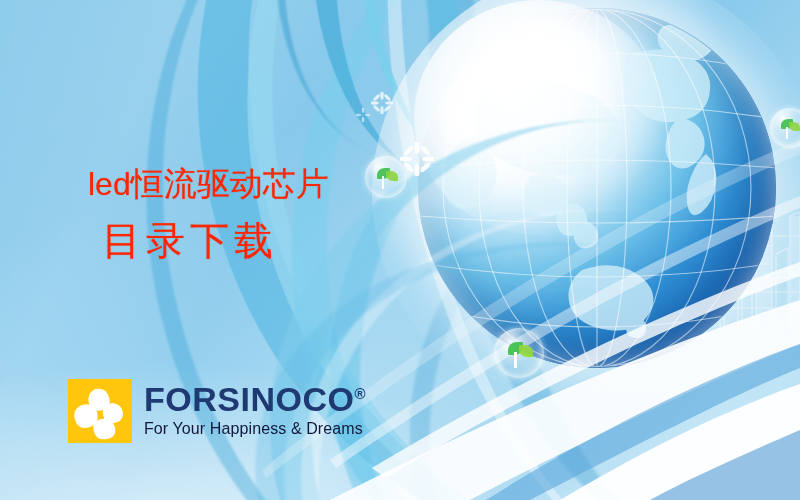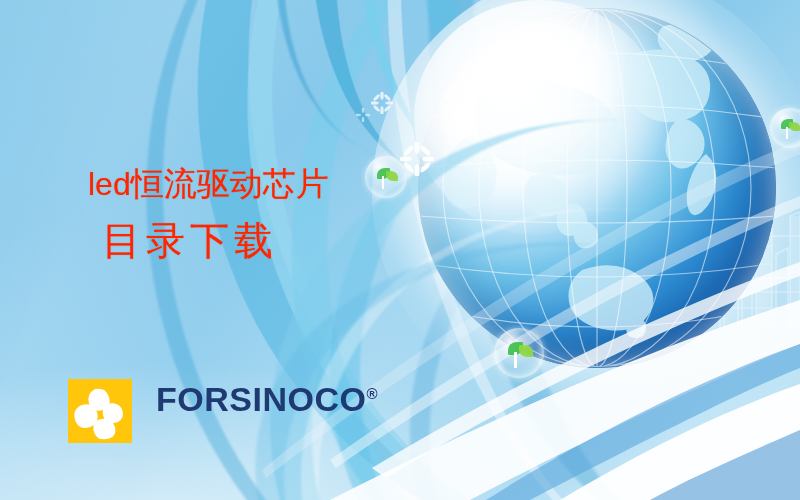--- a/index.html
+++ b/index.html
@@ -96,21 +96,21 @@
   #heading .l1 .latin{font-family:"Liberation Sans",sans-serif;font-size:32px;margin-top:44px;}
   #heading .l2{font-size:39px;margin-top:20px;margin-left:14px;letter-spacing:5px;white-space:nowrap;
     font-family:"Liberation Serif","DejaVu Serif",serif;}
 
   
   #logo{position:absolute;left:68px;top:379px;display:flex;align-items:flex-start;}
   #logoMark{width:64px;height:64px;background:#ffc60b;position:relative;flex:0 0 auto;}
   #logoMark svg{position:absolute;inset:0;}
   #logoText{margin-left:12px;padding-top:3px;}
   #logoName{font-size:34px;font-weight:bold;color:#1f3a72;letter-spacing:.5px;
-    line-height:1;white-space:nowrap;font-family:"Liberation Sans",sans-serif;margin-left:12px;}
+    line-height:1;white-space:nowrap;font-family:"Liberation Sans",sans-serif;}
   #logoName .reg{font-size:15px;vertical-align:super;font-weight:bold;}
   #logoTag{font-size:16px;color:#10193c;letter-spacing:.1px;margin-top:4px;white-space:nowrap;
     font-family:"Liberation Sans",sans-serif;}
 </style>
 </head>
 <body>
 
 <div id="stage">
 
   <div class="layer diagShade"></div>
@@ -298,16 +298,17 @@
         <g fill="#ffffff">
           <path d="M27 10 q11 -2 14 8 q3 10 -6 13 q-10 3 -14 -6 q-3 -10 6 -15z"></path>
           <path d="M44 24 q10 1 11 10 q0 9 -9 10 q-9 1 -11 -8 q-2 -9 9 -12z"></path>
           <path d="M14 26 q11 -3 15 7 q3 11 -7 15 q-11 4 -15 -7 q-3 -11 7 -15z"></path>
           <path d="M33 40 q11 -2 14 8 q2 10 -8 12 q-10 2 -13 -7 q-3 -10 7 -13z"></path>
         </g>
       </svg>
     </div>
     <div id="logoText">
       <div id="logoName"><span>FORSINOCO</span><span class="reg">®</span></div>
+      <div id="logoTag">For Your Happiness &amp; Dreams</div>
     </div>
   </div>
 
 </div>
 
 </body></html>

